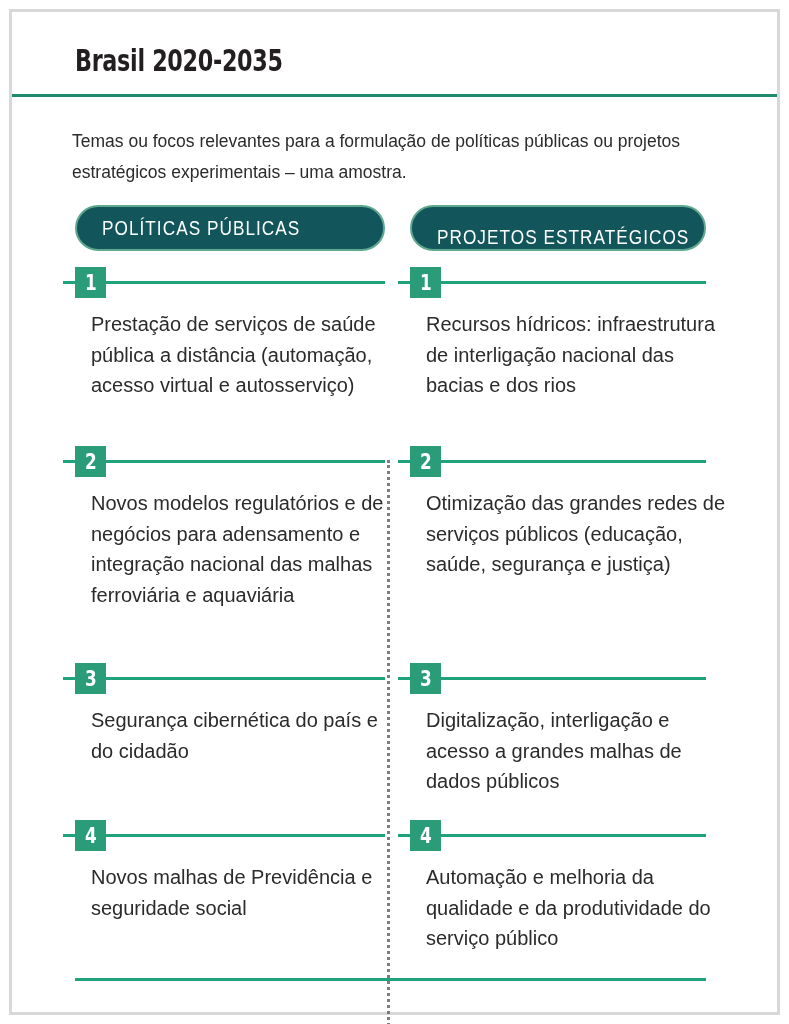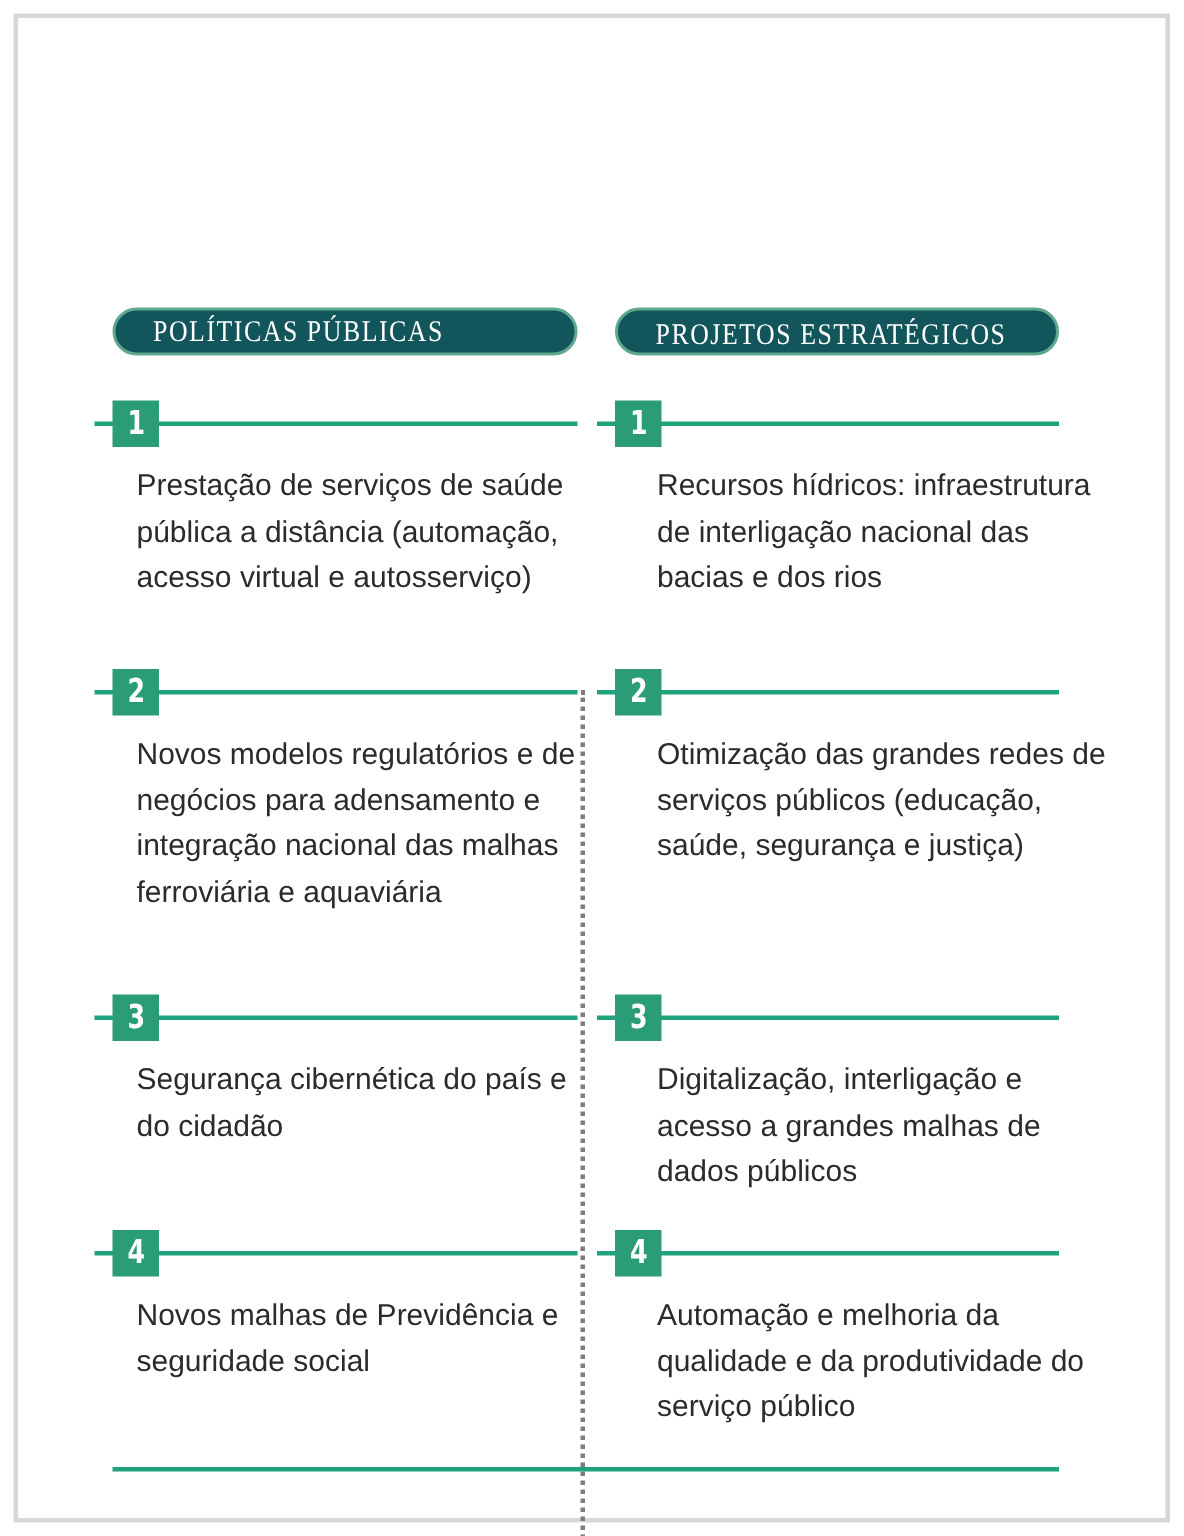--- a/index.html
+++ b/index.html
@@ -99,30 +99,30 @@
     top: 255px;
     width: 3px;
     height: 728px;
     border-left: 3px dotted #7d7d7d;
     box-sizing: border-box;
   }
 
   
   .pill {
     position: relative;
-    height: 32px;
+    height: 46px;
     border-radius: 23px;
     background: #12565c;
     border: 2px solid #5fa78f;
     box-sizing: border-box;
     display: flex;
     align-items: center;
     padding-left: 25px;
     color: #ffffff;
-    font-family: Liberation Serif, serif;
+    font-family: Liberation Sans, sans-serif;
     font-size: 20px;
     font-weight: 400;
     letter-spacing: 1.2px;
     white-space: nowrap;
   }
   .pill-text {
     transform: scaleX(0.86);
     transform-origin: left center;
   }
   .pill-left  { width: 310px; }
@@ -163,40 +163,45 @@
   .entry-text {
     position: absolute;
     left: 16px;
     top: 42px;
     font-size: 20px;
     line-height: 30.5px;
     color: #2b2b2b;
     white-space: pre-line;
   }
   .text-left  { width: 300px; }
-  .text-right { width: 300px; margin-left: 12px; }
+  .text-right { width: 300px; }
 
   
   .bottom-rule {
     position: absolute;
     left: 75px;
     top: 978px;
     width: 631px;
     height: 3px;
     background: #1fa37c;
   }
 </style>
 </head>
 <body>
 
 <div class="page">
 
   <div class="page-frame"></div>
 
-
+  <div class="header">
+    <h1 class="page-title">Brasil 2020-2035</h1>
+    <div class="title-rule"></div>
+  </div>
+
+  <p class="intro">Temas ou focos relevantes para a formulação de políticas públicas ou projetos estratégicos experimentais – uma amostra.</p>
 
   <div class="columns">
 
     <div class="divider"></div>
 
     <div class="col col-left">
 
       <div class="pill pill-left">
         <span class="pill-text">POLÍTICAS PÚBLICAS</span>
       </div>

